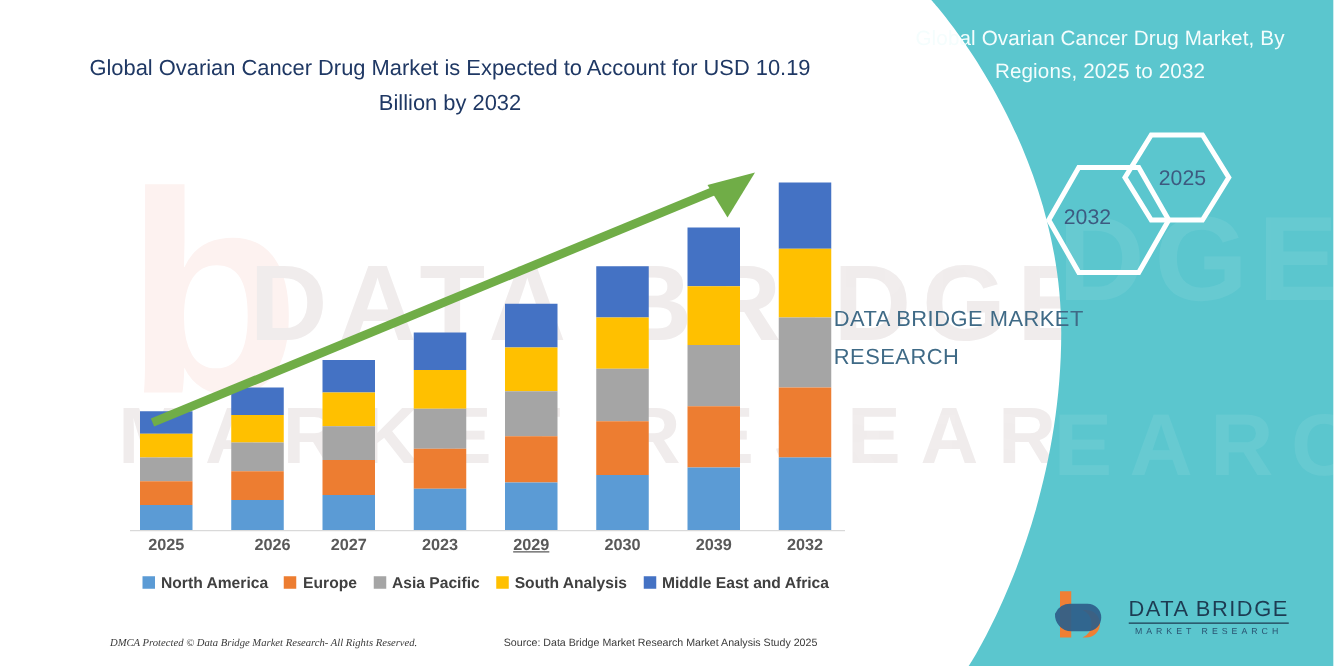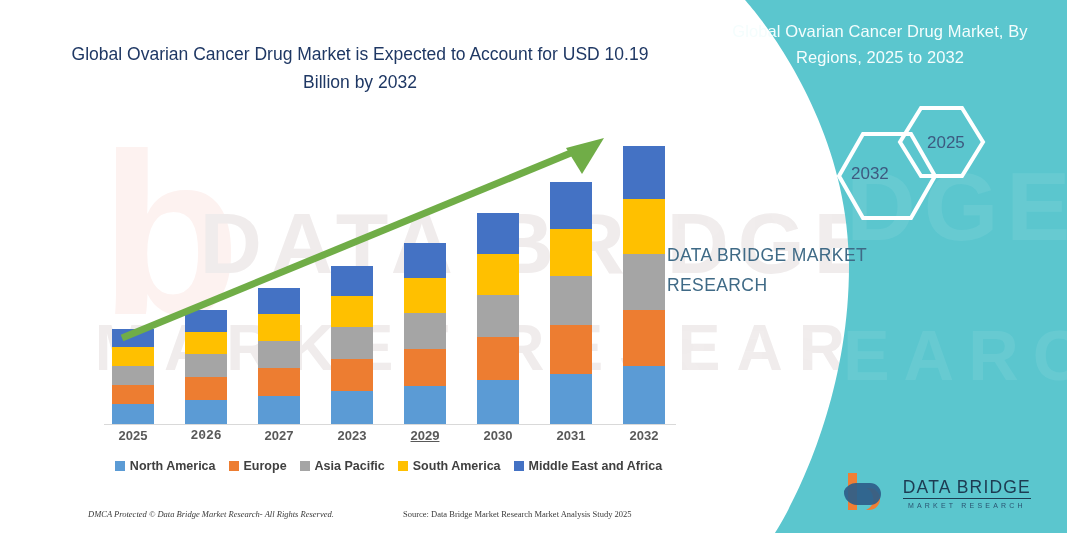--- a/index.html
+++ b/index.html
@@ -102,21 +102,21 @@
   .legend-swatch{width:10px;height:10px;display:inline-block;}
   .legend-text{color:#404040;font-size:12.5px;font-weight:bold;}
 
   .footer{position:absolute;left:0;top:509px;width:700px;height:20px;}
   .footer-left{
     position:absolute;left:88px;top:0;
     color:#3a3a3a;font-size:8.5px;font-family:"Liberation Serif",serif;font-style:italic;
   }
   .footer-right{
     position:absolute;left:403px;top:0;
-    color:#3a3a3a;font-size:8.5px;font-family:Liberation Serif, serif;text-align:center;
+    color:#3a3a3a;font-size:8.5px;font-family:Liberation Sans, sans-serif;text-align:center;
   }
 </style>
 </head>
 <body>
 
 <div id="stage">
 
   <div class="wm-b">b</div>
   <div class="watermark">DATA BRIDGE</div>
   <div class="watermark wm2">MARKET RESEARCH</div>
@@ -185,45 +185,45 @@
       </div>
     <svg class="arrow-svg" viewBox="0 0 585 305">
       <defs></defs>
       <line x1="26" y1="218" x2="482" y2="30" stroke="#70AD47" stroke-width="7"></line>
       <polygon points="508,18 470,28 486,54" fill="#70AD47"></polygon>
     </svg>
   </div>
 
   <div class="xlabels" id="xlabels">
       <div class="xlabel" style="left: 7px;">2025</div>
-      <div class="xlabel" style="left: 80px; font-family: Liberation Mono, monospace;">2026</div>
+      <div class="xlabel" style="left: 92px;">2026</div>
       <div class="xlabel" style="left: 153px;">2027</div>
       <div class="xlabel" style="left: 226px;">2023</div>
       <div class="xlabel" style="left: 299px; text-decoration: underline;">2029</div>
       <div class="xlabel" style="left: 372px;">2030</div>
-      <div class="xlabel" style="left: 445px;">2031</div>
+      <div class="xlabel" style="left: 445px;">2039</div>
       <div class="xlabel" style="left: 518px;">2032</div>
     </div>
 
   <div class="legend" id="legend">
       <div class="legend-item">
         <span class="legend-swatch" style="background: rgb(91, 155, 213);"></span>
         <span class="legend-text">North America</span>
       </div>
       <div class="legend-item">
         <span class="legend-swatch" style="background: rgb(237, 125, 49);"></span>
         <span class="legend-text">Europe</span>
       </div>
       <div class="legend-item">
         <span class="legend-swatch" style="background: rgb(165, 165, 165);"></span>
         <span class="legend-text">Asia Pacific</span>
       </div>
       <div class="legend-item">
         <span class="legend-swatch" style="background: rgb(255, 192, 0);"></span>
-        <span class="legend-text">South America</span>
+        <span class="legend-text">South Analysis</span>
       </div>
       <div class="legend-item">
         <span class="legend-swatch" style="background: rgb(68, 114, 196);"></span>
         <span class="legend-text">Middle East and Africa</span>
       </div>
     </div>
 
   <div class="footer">
     <div class="footer-left">DMCA Protected © Data Bridge Market Research-  All Rights Reserved.</div>
     <div class="footer-right">Source: Data Bridge Market Research  Market Analysis Study 2025</div>

